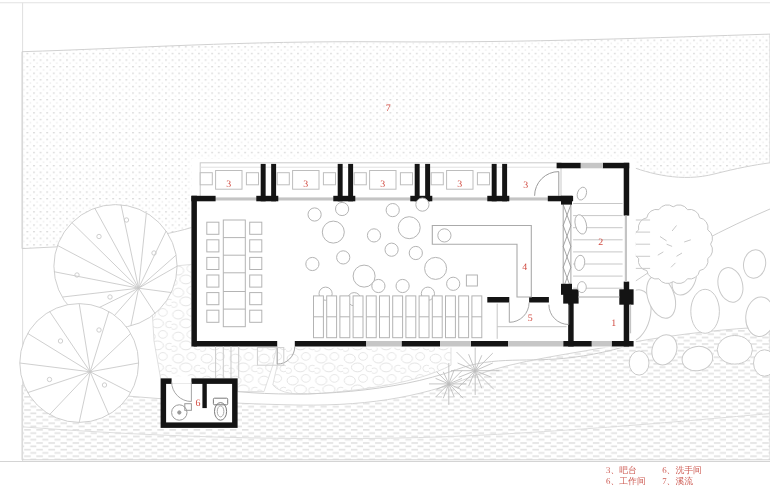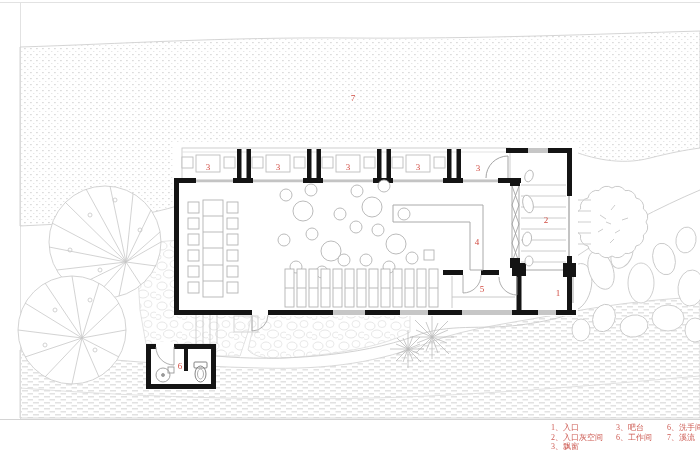--- a/index.html
+++ b/index.html
@@ -315,25 +315,20 @@
     <text x="353" y="101">7</text>
     <text x="546" y="223">2</text>
     <text x="477" y="245">4</text>
     <text x="482" y="292">5</text>
     <text x="558" y="296">1</text>
     <text x="180" y="369">6</text>
   </g>
 </svg>
 
 <div class="legend">
-  <div class="col" style="width:56px">
-    <span>1、入口</span>
-    <span>2、入口灰空间</span>
-    <span>3、飘窗</span>
-  </div>
   <div class="col" style="width:42px">
     <span>3、吧台</span>
     <span>6、工作间</span>
   </div>
   <div class="col" style="width:46px">
     <span>6、洗手间</span>
     <span>7、溪流</span>
   </div>
 </div>
 </div>

